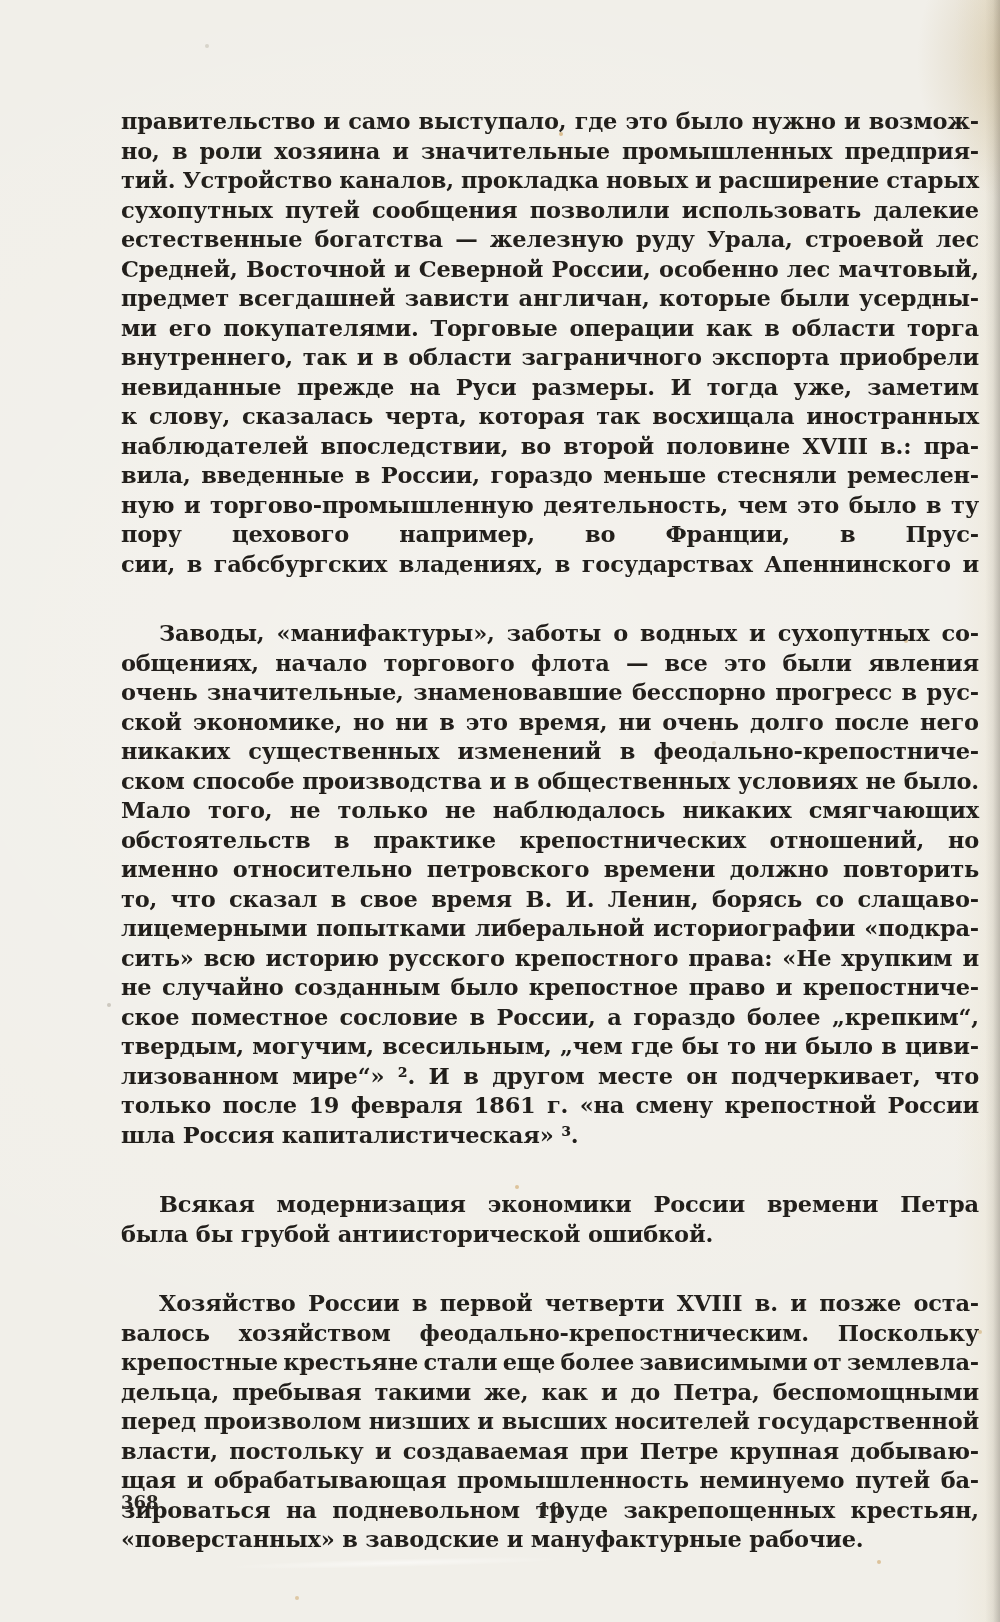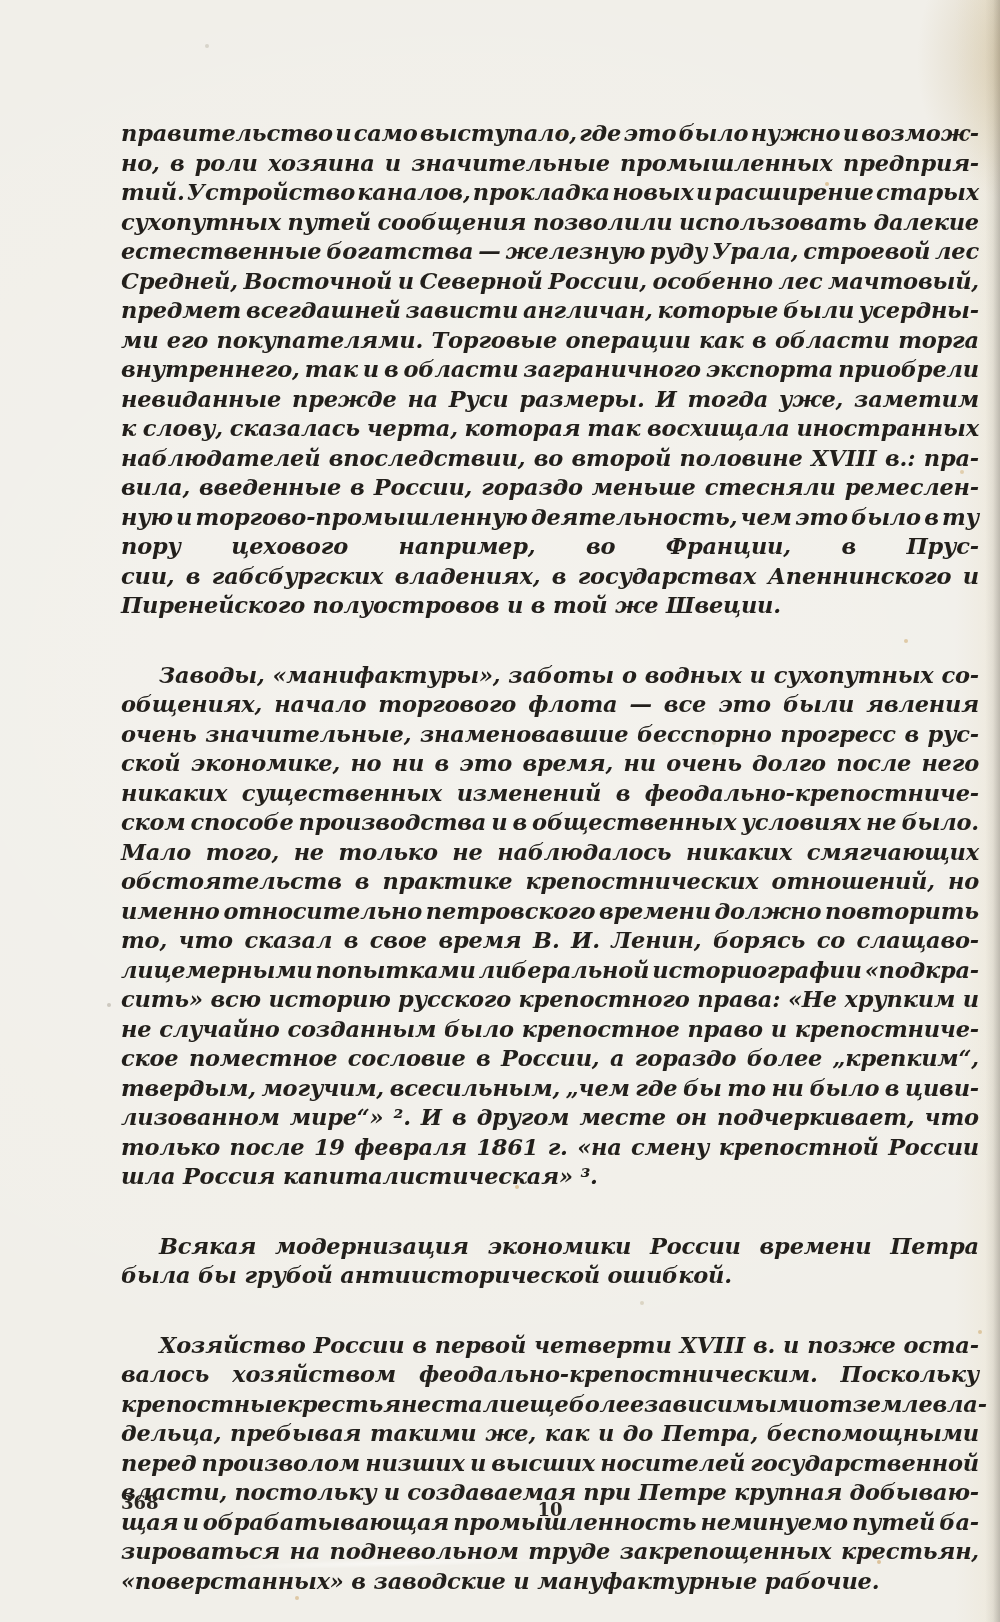--- a/index.html
+++ b/index.html
@@ -11,21 +11,21 @@
     background-image:
       radial-gradient(140px 200px at 1015px 60px, rgba(168,136,72,0.30), rgba(168,136,72,0) 70%),
       linear-gradient(to left, rgba(150,146,138,0.55) 0px, rgba(150,146,138,0.15) 7px, rgba(150,146,138,0) 15px),
       linear-gradient(to left, rgba(216,196,144,0.16) 0px, rgba(216,196,144,0) 45px),
       radial-gradient(1100px 900px at 46% 42%, rgba(255,255,255,0.20), rgba(255,255,255,0) 85%);
     overflow:hidden;
     font-family:"DejaVu Serif","Liberation Serif",serif;
   }
   .text-block{
     position:absolute;
-    left:121px; top:119px; width:858px;font-style:italic;
+    left:121px; top:107px; width:858px;
   }
   .ln{
     height:29.5px;
     font-size:22.5px;
     line-height:29.5px;
     font-weight:600;
     letter-spacing:-0.2px;
     color:#221f1b;
     white-space:nowrap;
   }
@@ -225,21 +225,20 @@
     <div class="ln j">
         <span>сии,</span>
         <span>в</span>
         <span>габсбургских</span>
         <span>владениях,</span>
         <span>в</span>
         <span>государствах</span>
         <span>Апеннинского</span>
         <span>и</span>
       </div>
-    <div class="ln last">Пиренейского полуостровов и в той же Швеции.</div>
     <div class="ln j indent">
         <span>Заводы,</span>
         <span>«манифактуры»,</span>
         <span>заботы</span>
         <span>о</span>
         <span>водных</span>
         <span>и</span>
         <span>сухопутных</span>
         <span>со-</span>
       </div>

